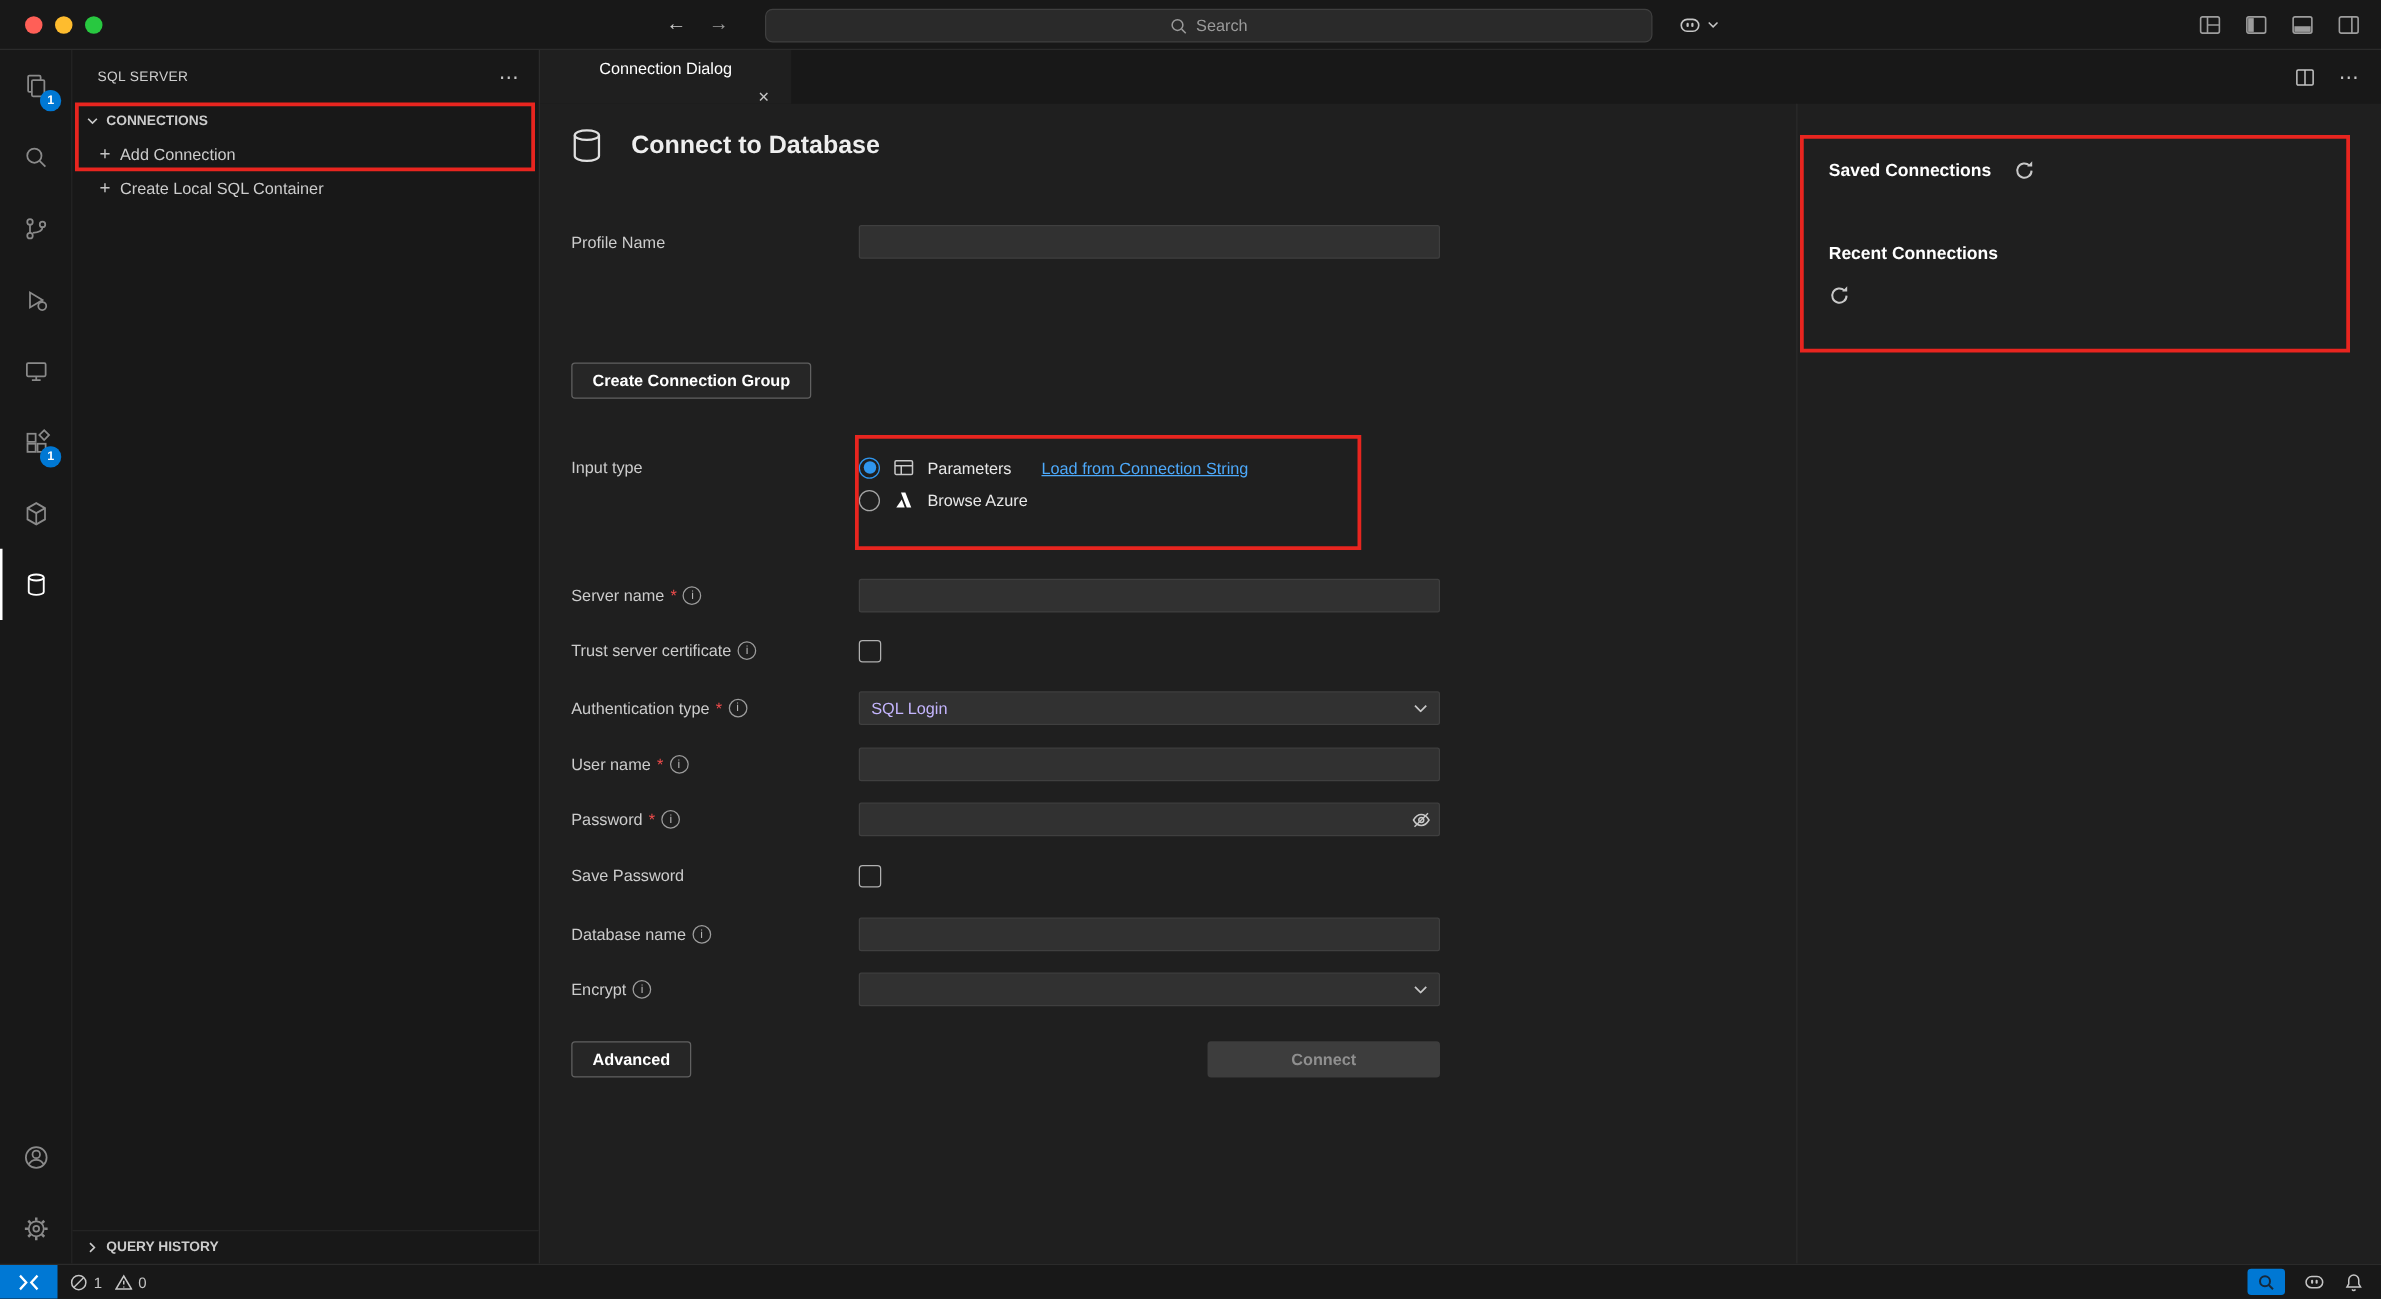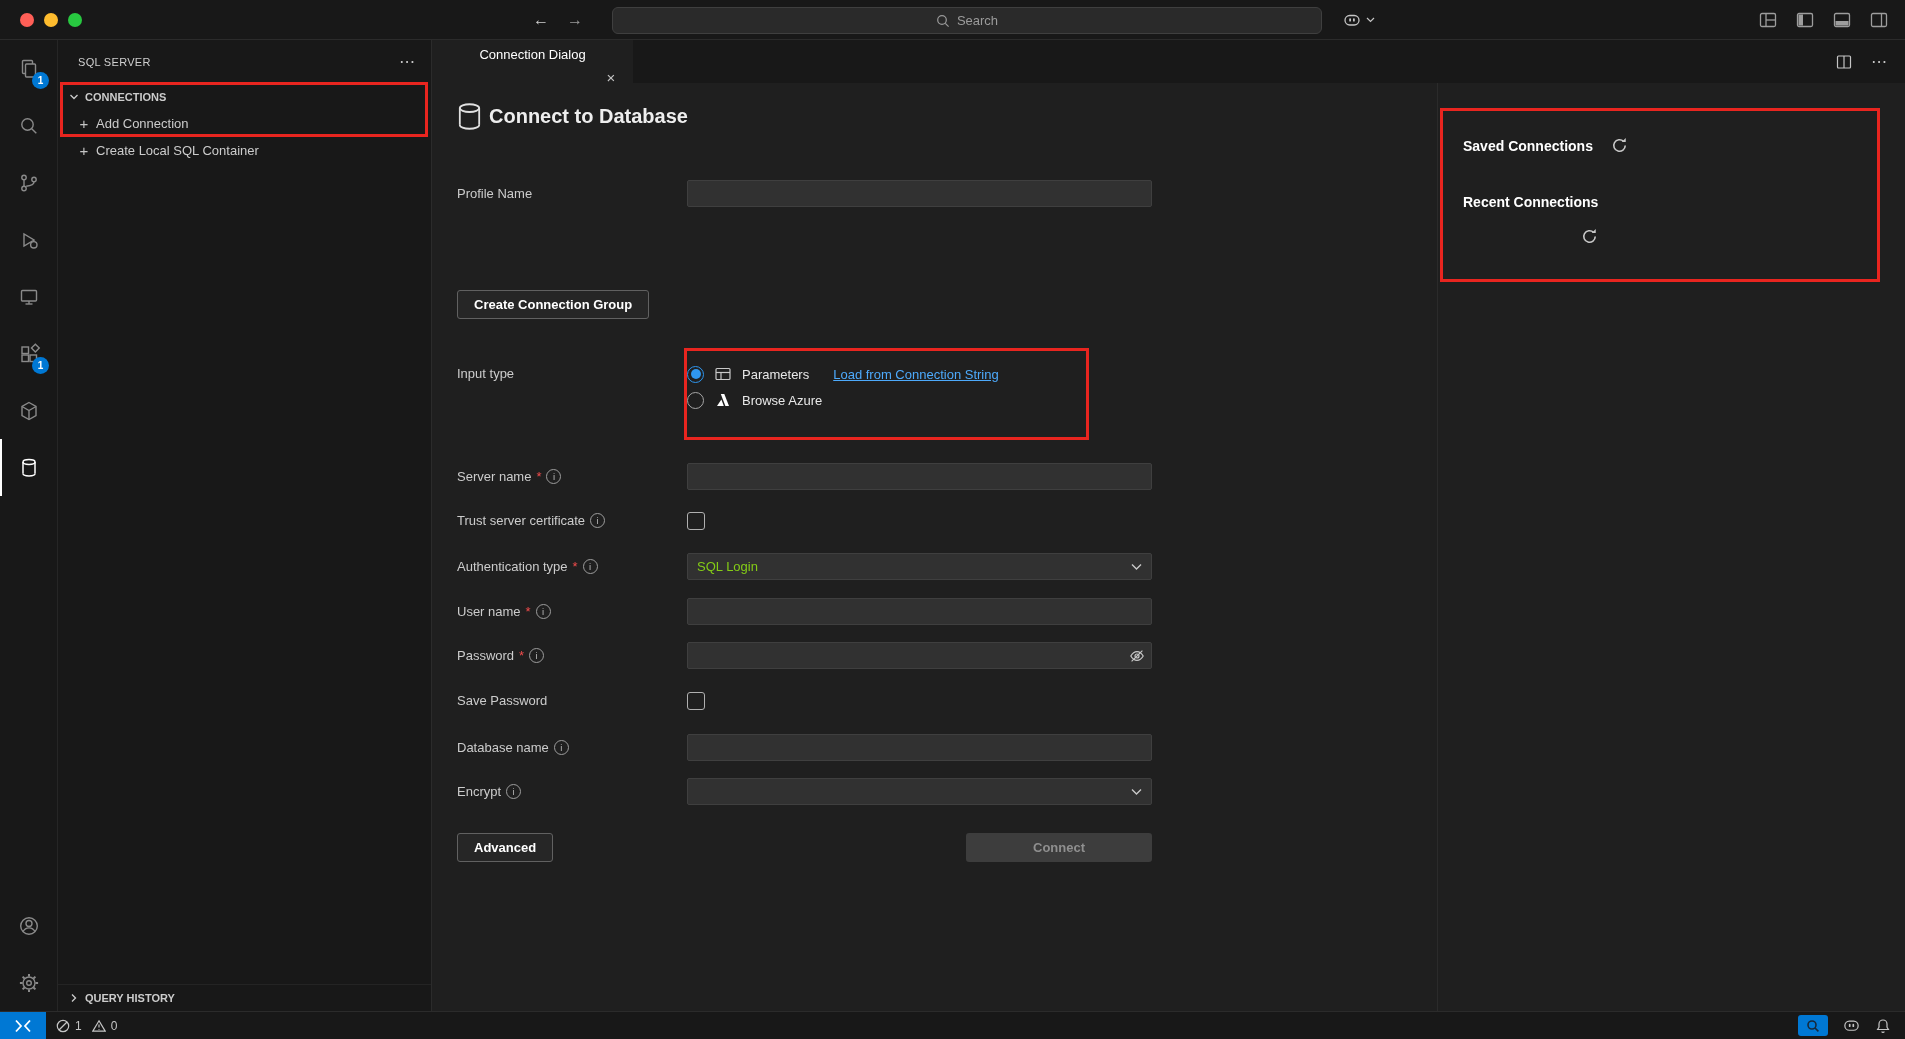--- a/index.html
+++ b/index.html
@@ -55,35 +55,35 @@
   .tab { width:201px; background:#1f1f1f; display:flex; align-items:center; gap:7px; padding:0 12px;
          font-size:13px; color:#ffffff; cursor:pointer;flex-direction:column; }
   .tab-close { margin-left:auto; font-size:15px; color:#c5c5c5; width:20px; height:20px; border-radius:4px;
                display:flex; align-items:center; justify-content:center; cursor:pointer; }
   .tab-actions { margin-left:auto; display:flex; align-items:center; gap:18px; padding-right:18px; color:#c5c5c5; }
   .tab-actions span { display:flex; cursor:pointer; }
   .tab-actions .more-dots { font-size:16px; }
   .editor-content { position:absolute; top:43px; left:0; right:0; bottom:0; }
 
   .form-area { position:absolute; top:0; left:0; width:1005px; bottom:0; }
-  .dialog-heading { position:absolute; left:22px; top:18px; display:flex; align-items:center; gap:4px; }
+  .dialog-heading { position:absolute; left:22px; top:18px; display:flex; align-items:center; gap:20px; }
   .dialog-title { font-size:20px; font-weight:600; color:#eeeeee; }
 
   .form-row { position:absolute; left:25px; display:flex; align-items:center; height:27px; }
   .row-label { width:230px; display:flex; align-items:center; gap:5px; font-size:13px; color:#cccccc; flex:none; }
   .req { color:var(--required,#f14c4c); font-size:13px; }
   .info { width:15px; height:15px; border-radius:50%; border:1px solid #9d9d9d; color:#b8b8b8;
           font-size:9.5px; display:inline-flex; align-items:center; justify-content:center; cursor:pointer; flex:none; }
   .txt { width:465px; height:27px; background:#313131; border:1px solid #3f3f3f; border-radius:2px;
          color:#cccccc; padding:0 9px; font-family:"Liberation Sans",sans-serif; font-size:13px; outline:none; }
   .field-wrap { position:relative; width:465px; height:27px; }
   .field-wrap .txt { width:100%; }
   .eye { position:absolute; right:7px; top:50%; transform:translateY(-50%); display:flex; cursor:pointer; }
   .dropdown { width:465px; height:27px; background:#313131; border:1px solid #3f3f3f; border-radius:2px;
-              display:flex; align-items:center; padding:0 9px; font-size:13px; color:#84cc16; cursor:pointer; }
+              display:flex; align-items:center; padding:0 9px; font-size:13px; color:#c4b5fd; cursor:pointer; }
   .dd-val { flex:1; }
   .checkbox { width:18px; height:18px; border:1px solid #b0b0b0; border-radius:3px; background:transparent; cursor:pointer; }
   .btn-secondary { height:29px; padding:0 16px; background:#262626; border:1px solid #616161; border-radius:3px;
                    color:#ffffff; font-size:13px; font-weight:700; display:inline-flex; align-items:center;
                    justify-content:center; cursor:pointer; }
   .row-create { position:absolute; left:25px; top:207px; }
   .input-type-row { align-items:flex-start; height:auto; }
   .it-label { line-height:17px; }
   .radio-group { display:flex; flex-direction:column; gap:8px; }
   .radio-row { display:flex; align-items:center; gap:10px; cursor:pointer; }
@@ -92,21 +92,21 @@
   .radio.sel::after { content:""; position:absolute; inset:2.5px; border-radius:50%; background:#2f96ee; }
   .radio.unsel { border:1.5px solid #a6a6a6; }
   .radio-label { font-size:13px; color:#e8e8e8; }
   .link { color:var(--link,#4daafc); text-decoration:underline; font-size:13px; margin-left:14px; cursor:pointer; }
   .row-actions { position:absolute; left:25px; top:750px; width:695px; height:29px; }
   .btn-disabled { position:absolute; right:0; top:0; width:186px; height:29px; background:#3d3d3d; border:none;
                   border-radius:3px; color:#8f8f8f; font-size:13px; font-weight:600; display:flex;
                   align-items:center; justify-content:center; }
 
   .right-panel { position:absolute; left:1005px; top:0; bottom:0; width:468px; border-left:1px solid #2b2b2b; }
-  .rp-row { position:absolute; left:25px; height:26px; display:flex; align-items:flex-end; gap:18px; }
+  .rp-row { position:absolute; left:25px; height:26px; display:flex; align-items:flex-start; gap:18px; }
   .rp-title { font-size:14px; font-weight:700; color:#ffffff; }
   .rp-refresh { display:flex; cursor:pointer; }
   #saved-row { top:45px; } #recent-row { top:111px;flex-direction:column; }
 
   
   .statusbar { position:absolute; left:0; right:0; bottom:0; height:28px; background:#181818;
                border-top:1px solid #2b2b2b; display:flex; align-items:center; font-size:12px; color:#c5c5c5; }
   .remote-indicator { width:46px; height:100%; background:var(--accent,#0078d4); display:flex;
                       align-items:center; justify-content:center; cursor:pointer; }
   .problems { display:flex; align-items:center; gap:5px; margin-left:10px; cursor:pointer; }

